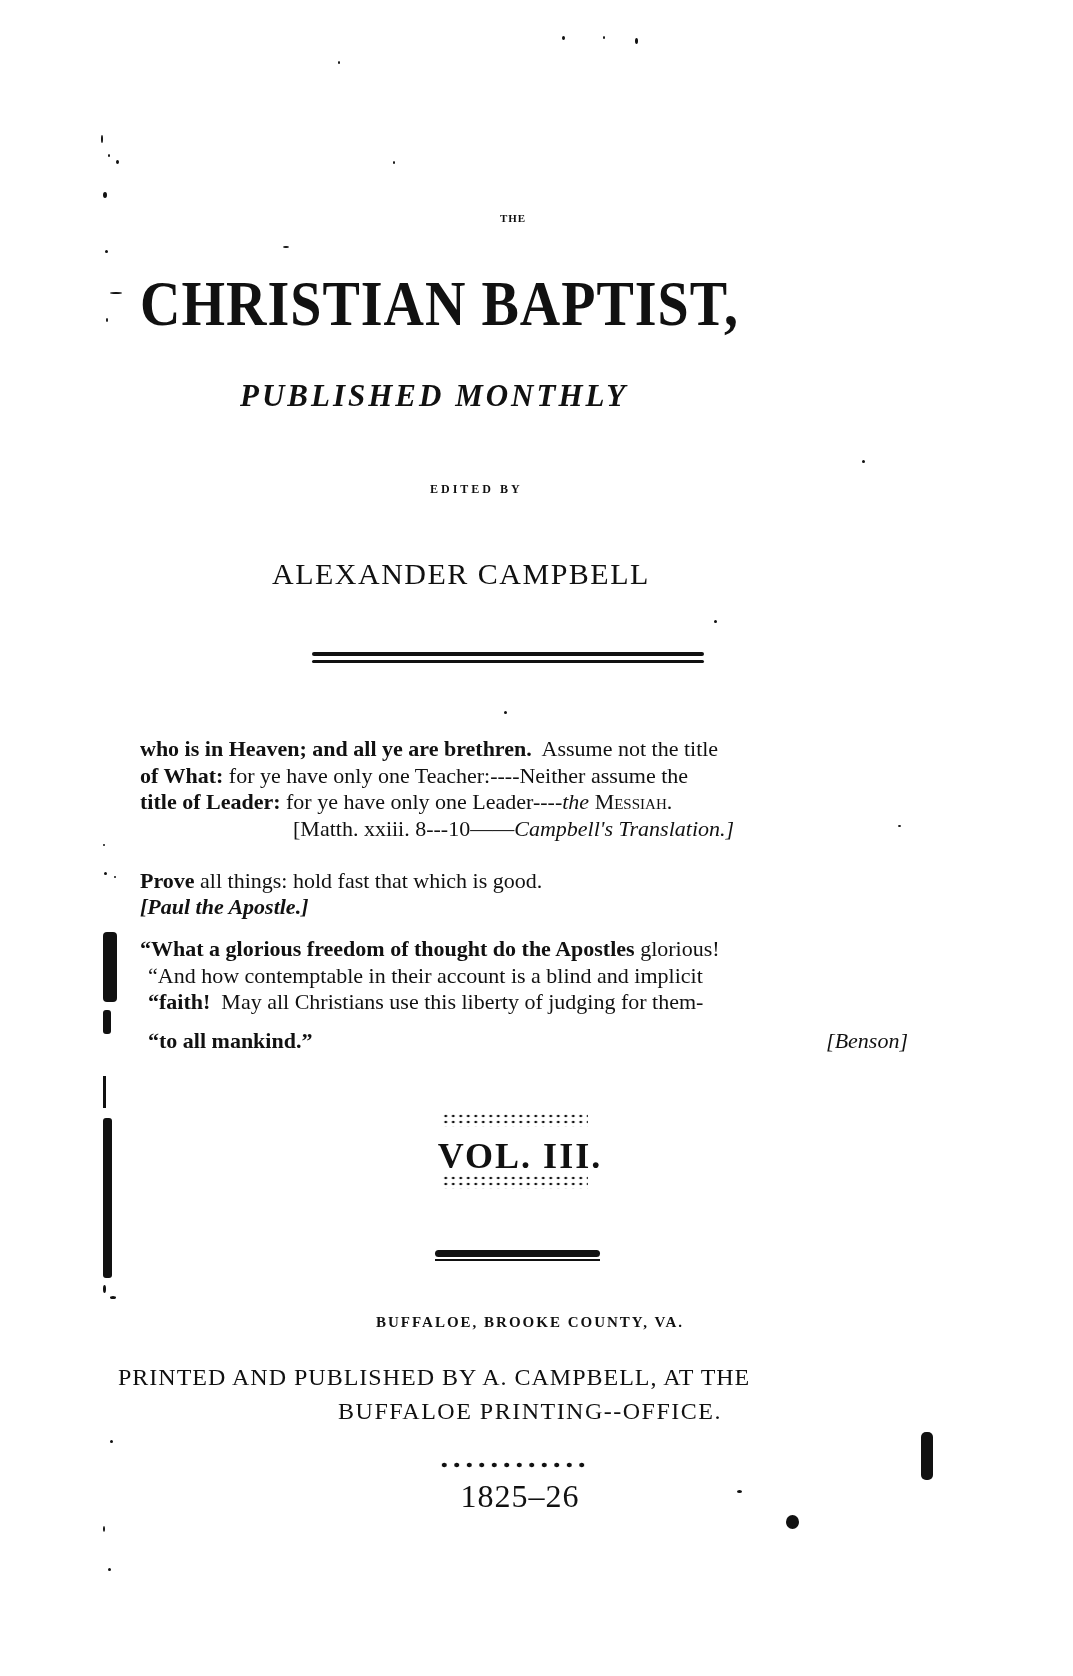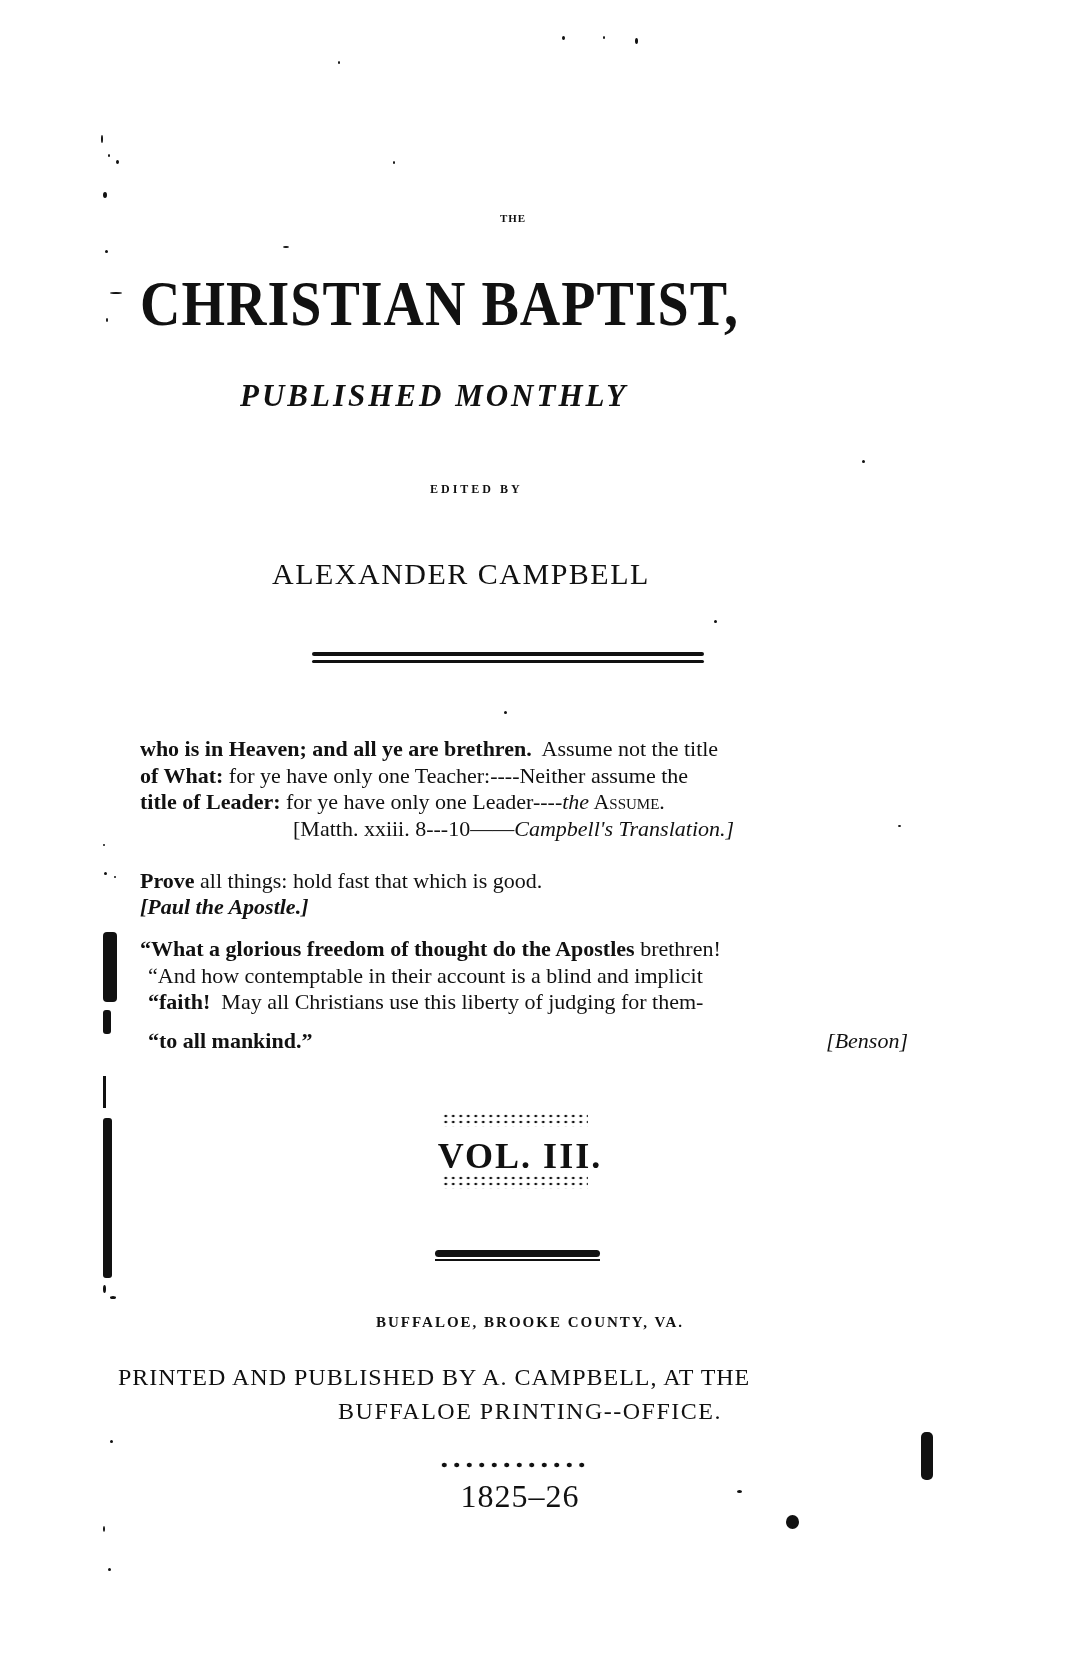--- a/index.html
+++ b/index.html
@@ -197,39 +197,39 @@
   </div>
 
   <div class="abs quote q1">
     <div class="line">
       <span class="b">who is in Heaven; and all ye are brethren.</span><span style="white-space:pre">  Assume not the title</span>
     </div>
     <div class="line">
       <span class="b">of What:</span><span> for ye have only one Teacher:----Neither assume the</span>
     </div>
     <div class="line">
-      <span class="b">title of Leader:</span><span> for ye have only one Leader----</span><span class="i">the</span><span class="sc"> Assume.</span>
+      <span class="b">title of Leader:</span><span> for ye have only one Leader----</span><span class="i">the</span><span class="sc"> Messiah.</span>
     </div>
     <div class="line cite-mid">
       <span>[Matth. xxiii. 8---10</span><span>——</span><span class="i">Campbell's Translation.]</span>
     </div>
   </div>
 
   <div class="abs quote q2">
     <div class="line">
       <span class="b">Prove</span><span> all things: hold fast that which is good.</span>
     </div>
   </div>
   <div class="abs quote" style="top:894px;">
     <div class="line cite-right i" style="font-weight:bold;">[Paul the Apostle.]</div>
   </div>
 
   <div class="abs quote" style="top:936px;">
     <div class="line">
-      <span class="b">“What a glorious freedom of thought do the Apostles</span><span> brethren!</span>
+      <span class="b">“What a glorious freedom of thought do the Apostles</span><span> glorious!</span>
     </div>
     <div class="line indent">
       <span>“And how contemptable in their account is a blind and implicit</span>
     </div>
     <div class="line indent">
       <span class="b">“faith!</span><span style="white-space:pre">  May all Christians use this liberty of judging for them-</span>
     </div>
     <div class="line indent" style="position:relative;margin-top:12px;">
       <span class="b">“to all mankind.”</span>
       <span class="i" style="position:absolute; right:2px; top:0;">[Benson]</span>

